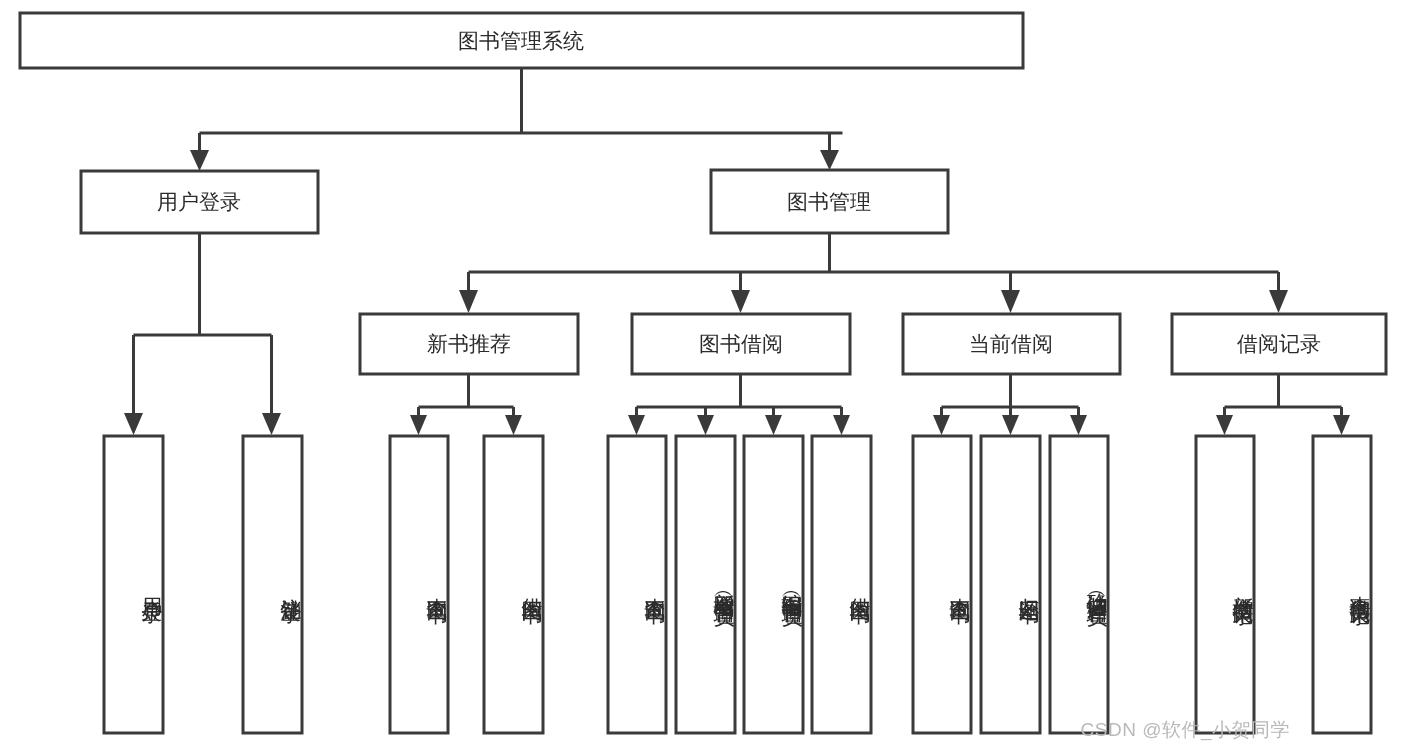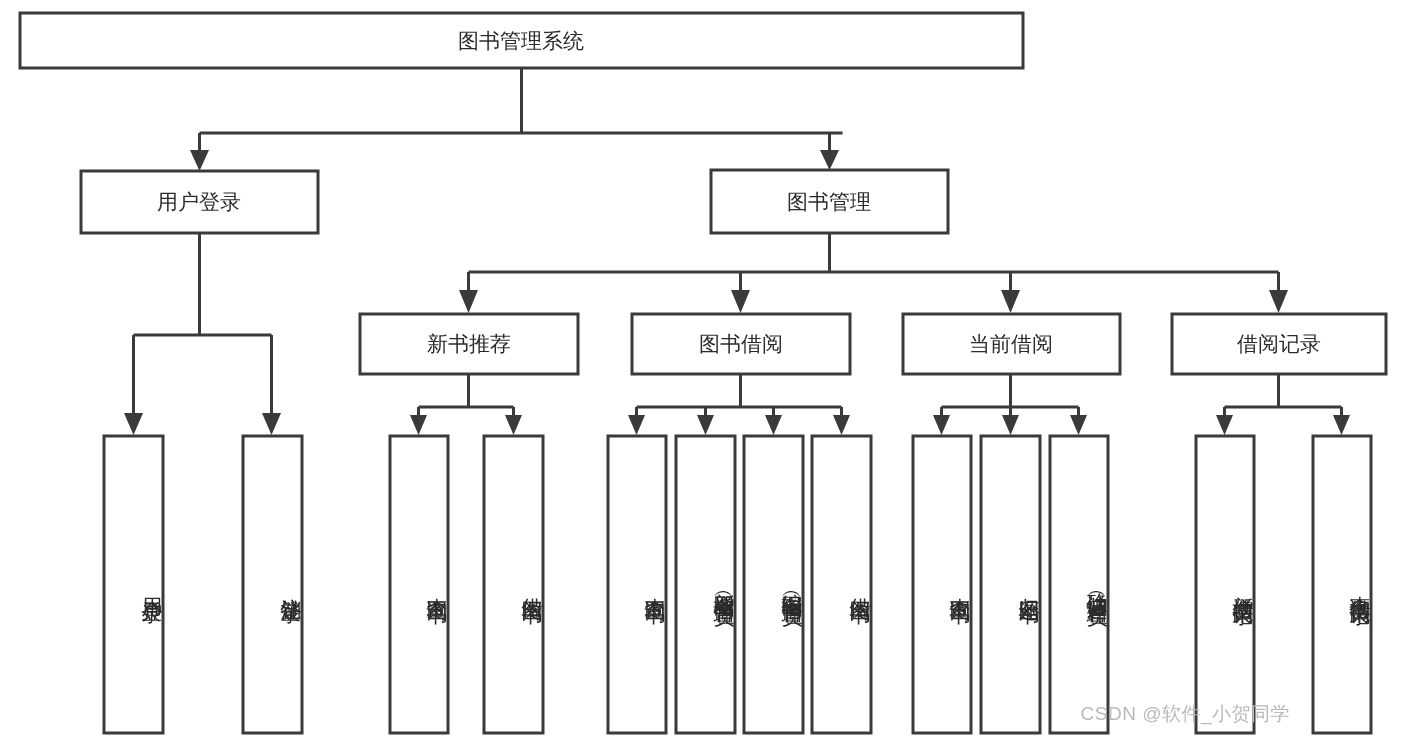--- a/index.html
+++ b/index.html
@@ -59,21 +59,21 @@
     line-height: 1;
     display: flex;
     align-items: flex-start;
     justify-content: center;
     white-space: nowrap;
     pointer-events: none;
   }
   .watermark {
     position: absolute;
     right: 12px;
-    bottom: 20px;
+    bottom: 4px;
     font-family: "Liberation Sans", "DejaVu Sans", sans-serif;
     font-size: 19px;
     color: #b9b9b9;
     white-space: nowrap;
     letter-spacing: 0.5px;
   }
 </style>
 </head>
 <body>
 

